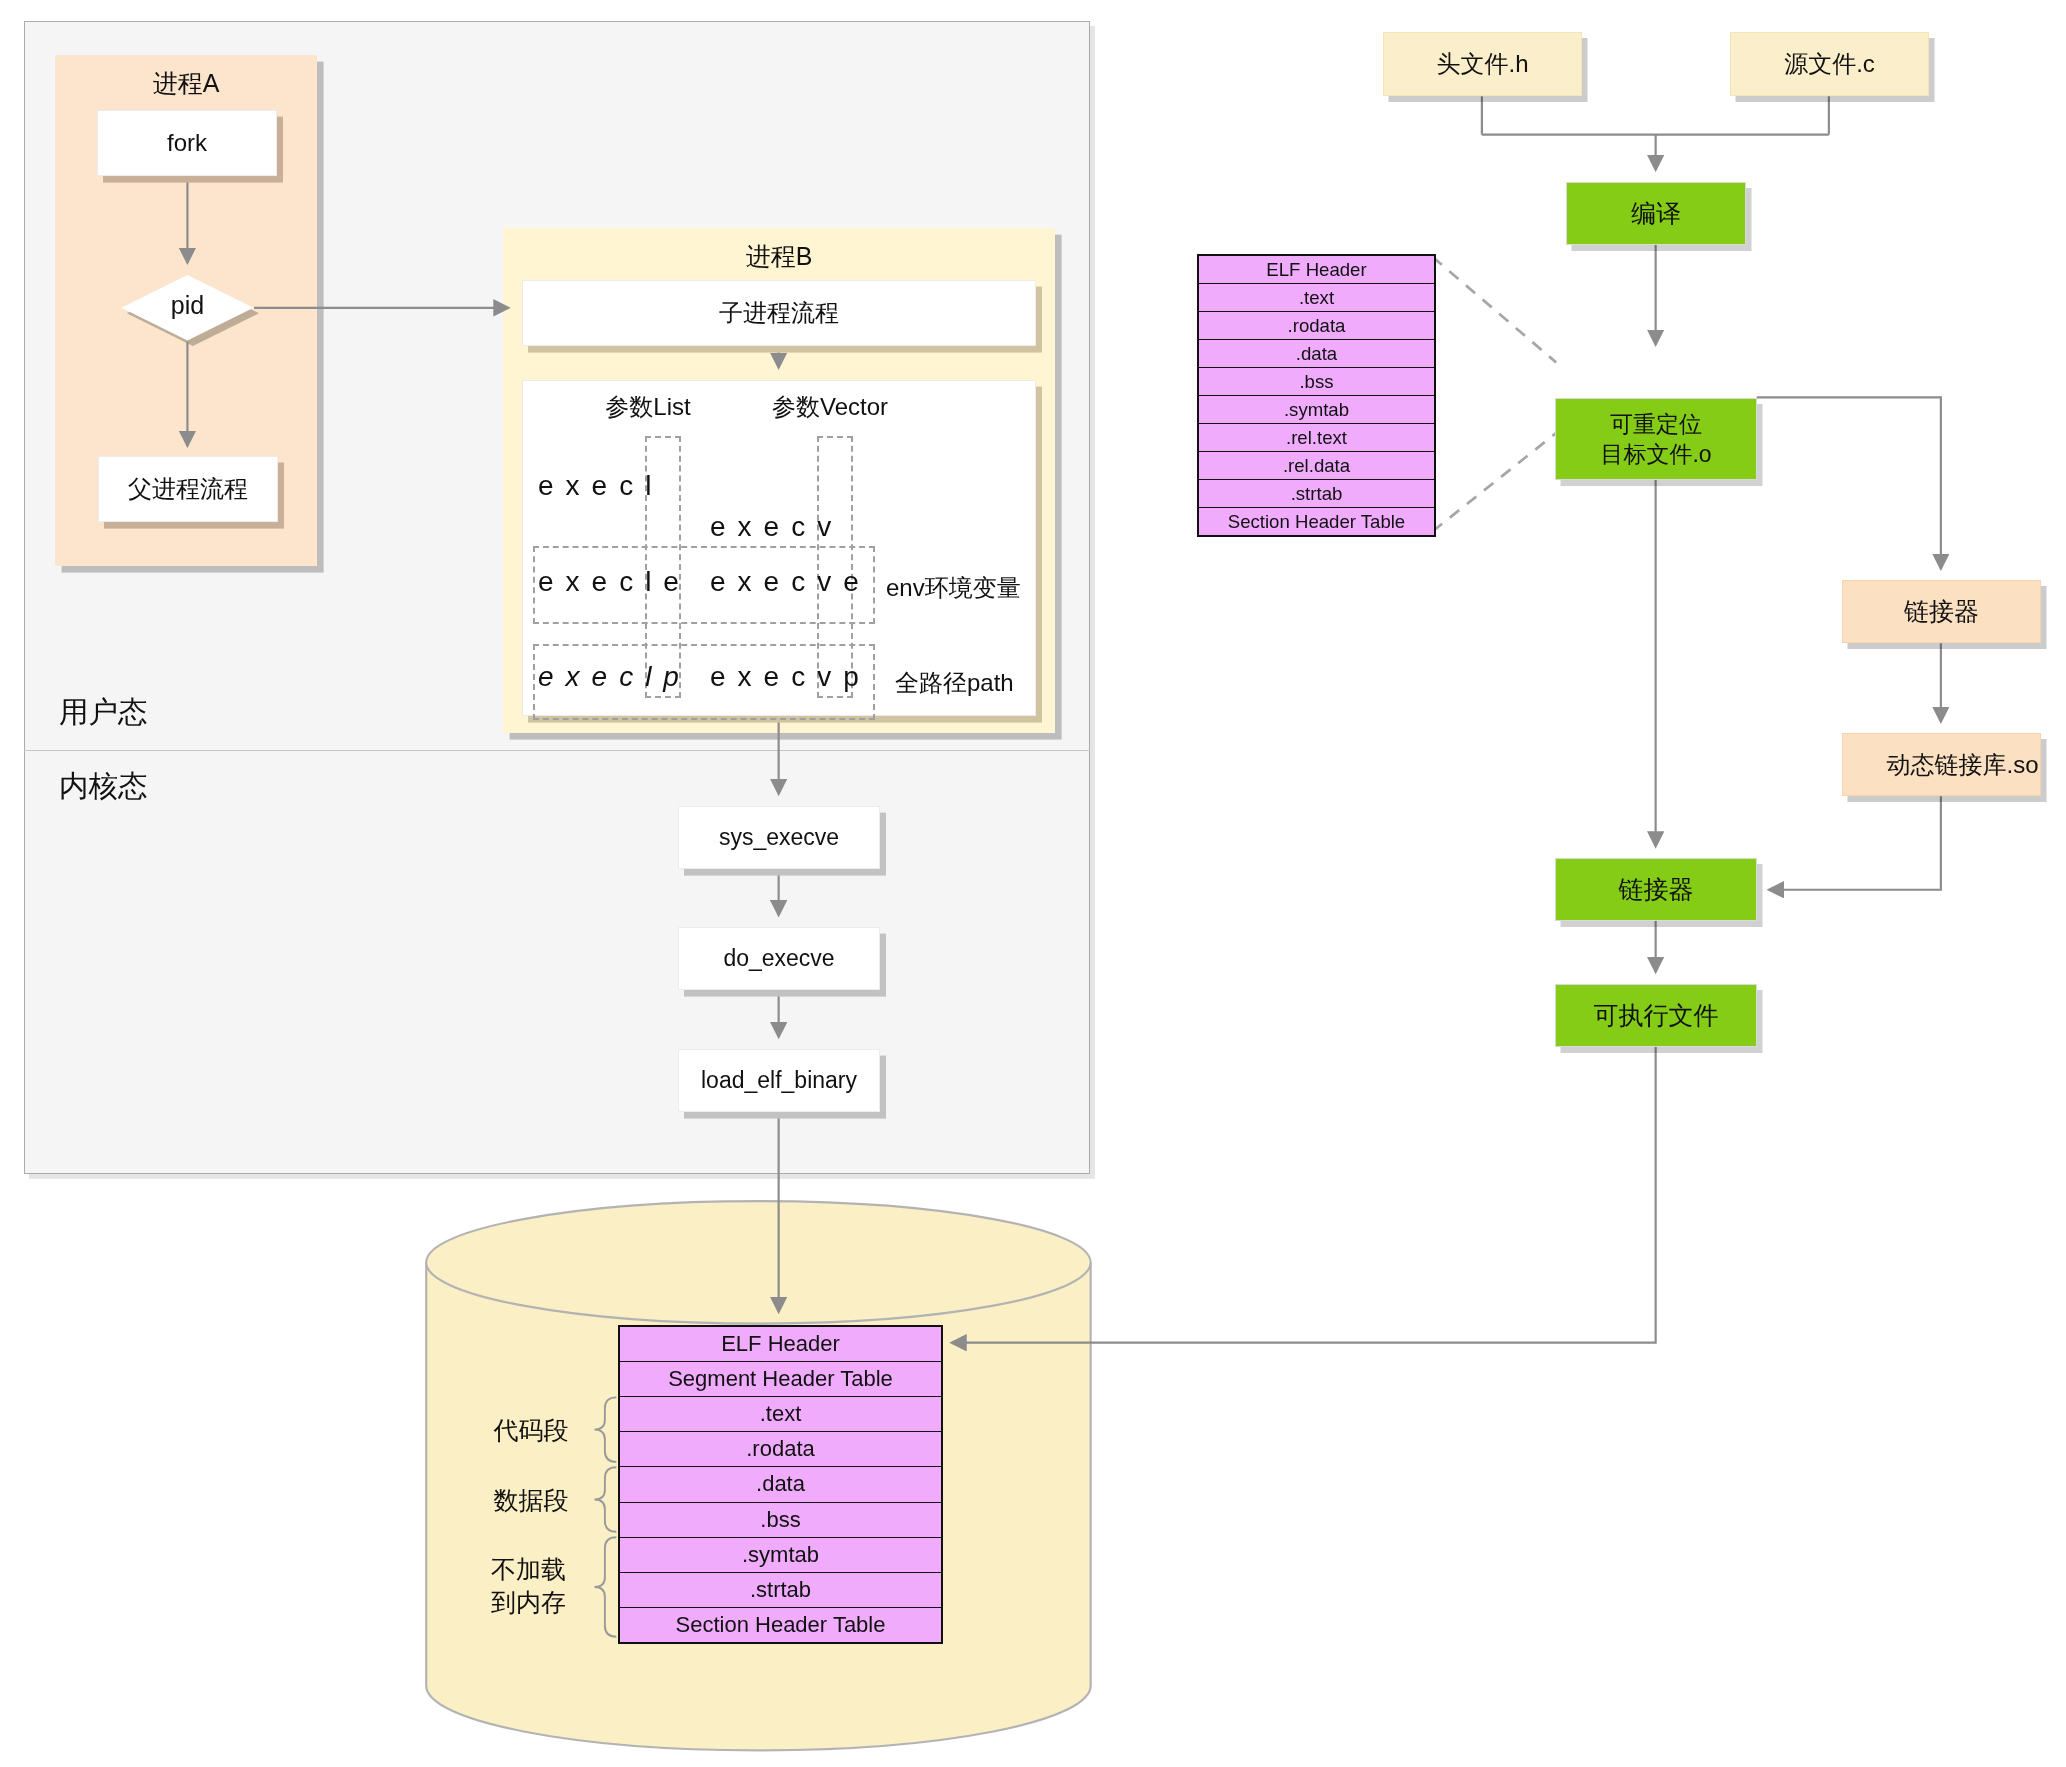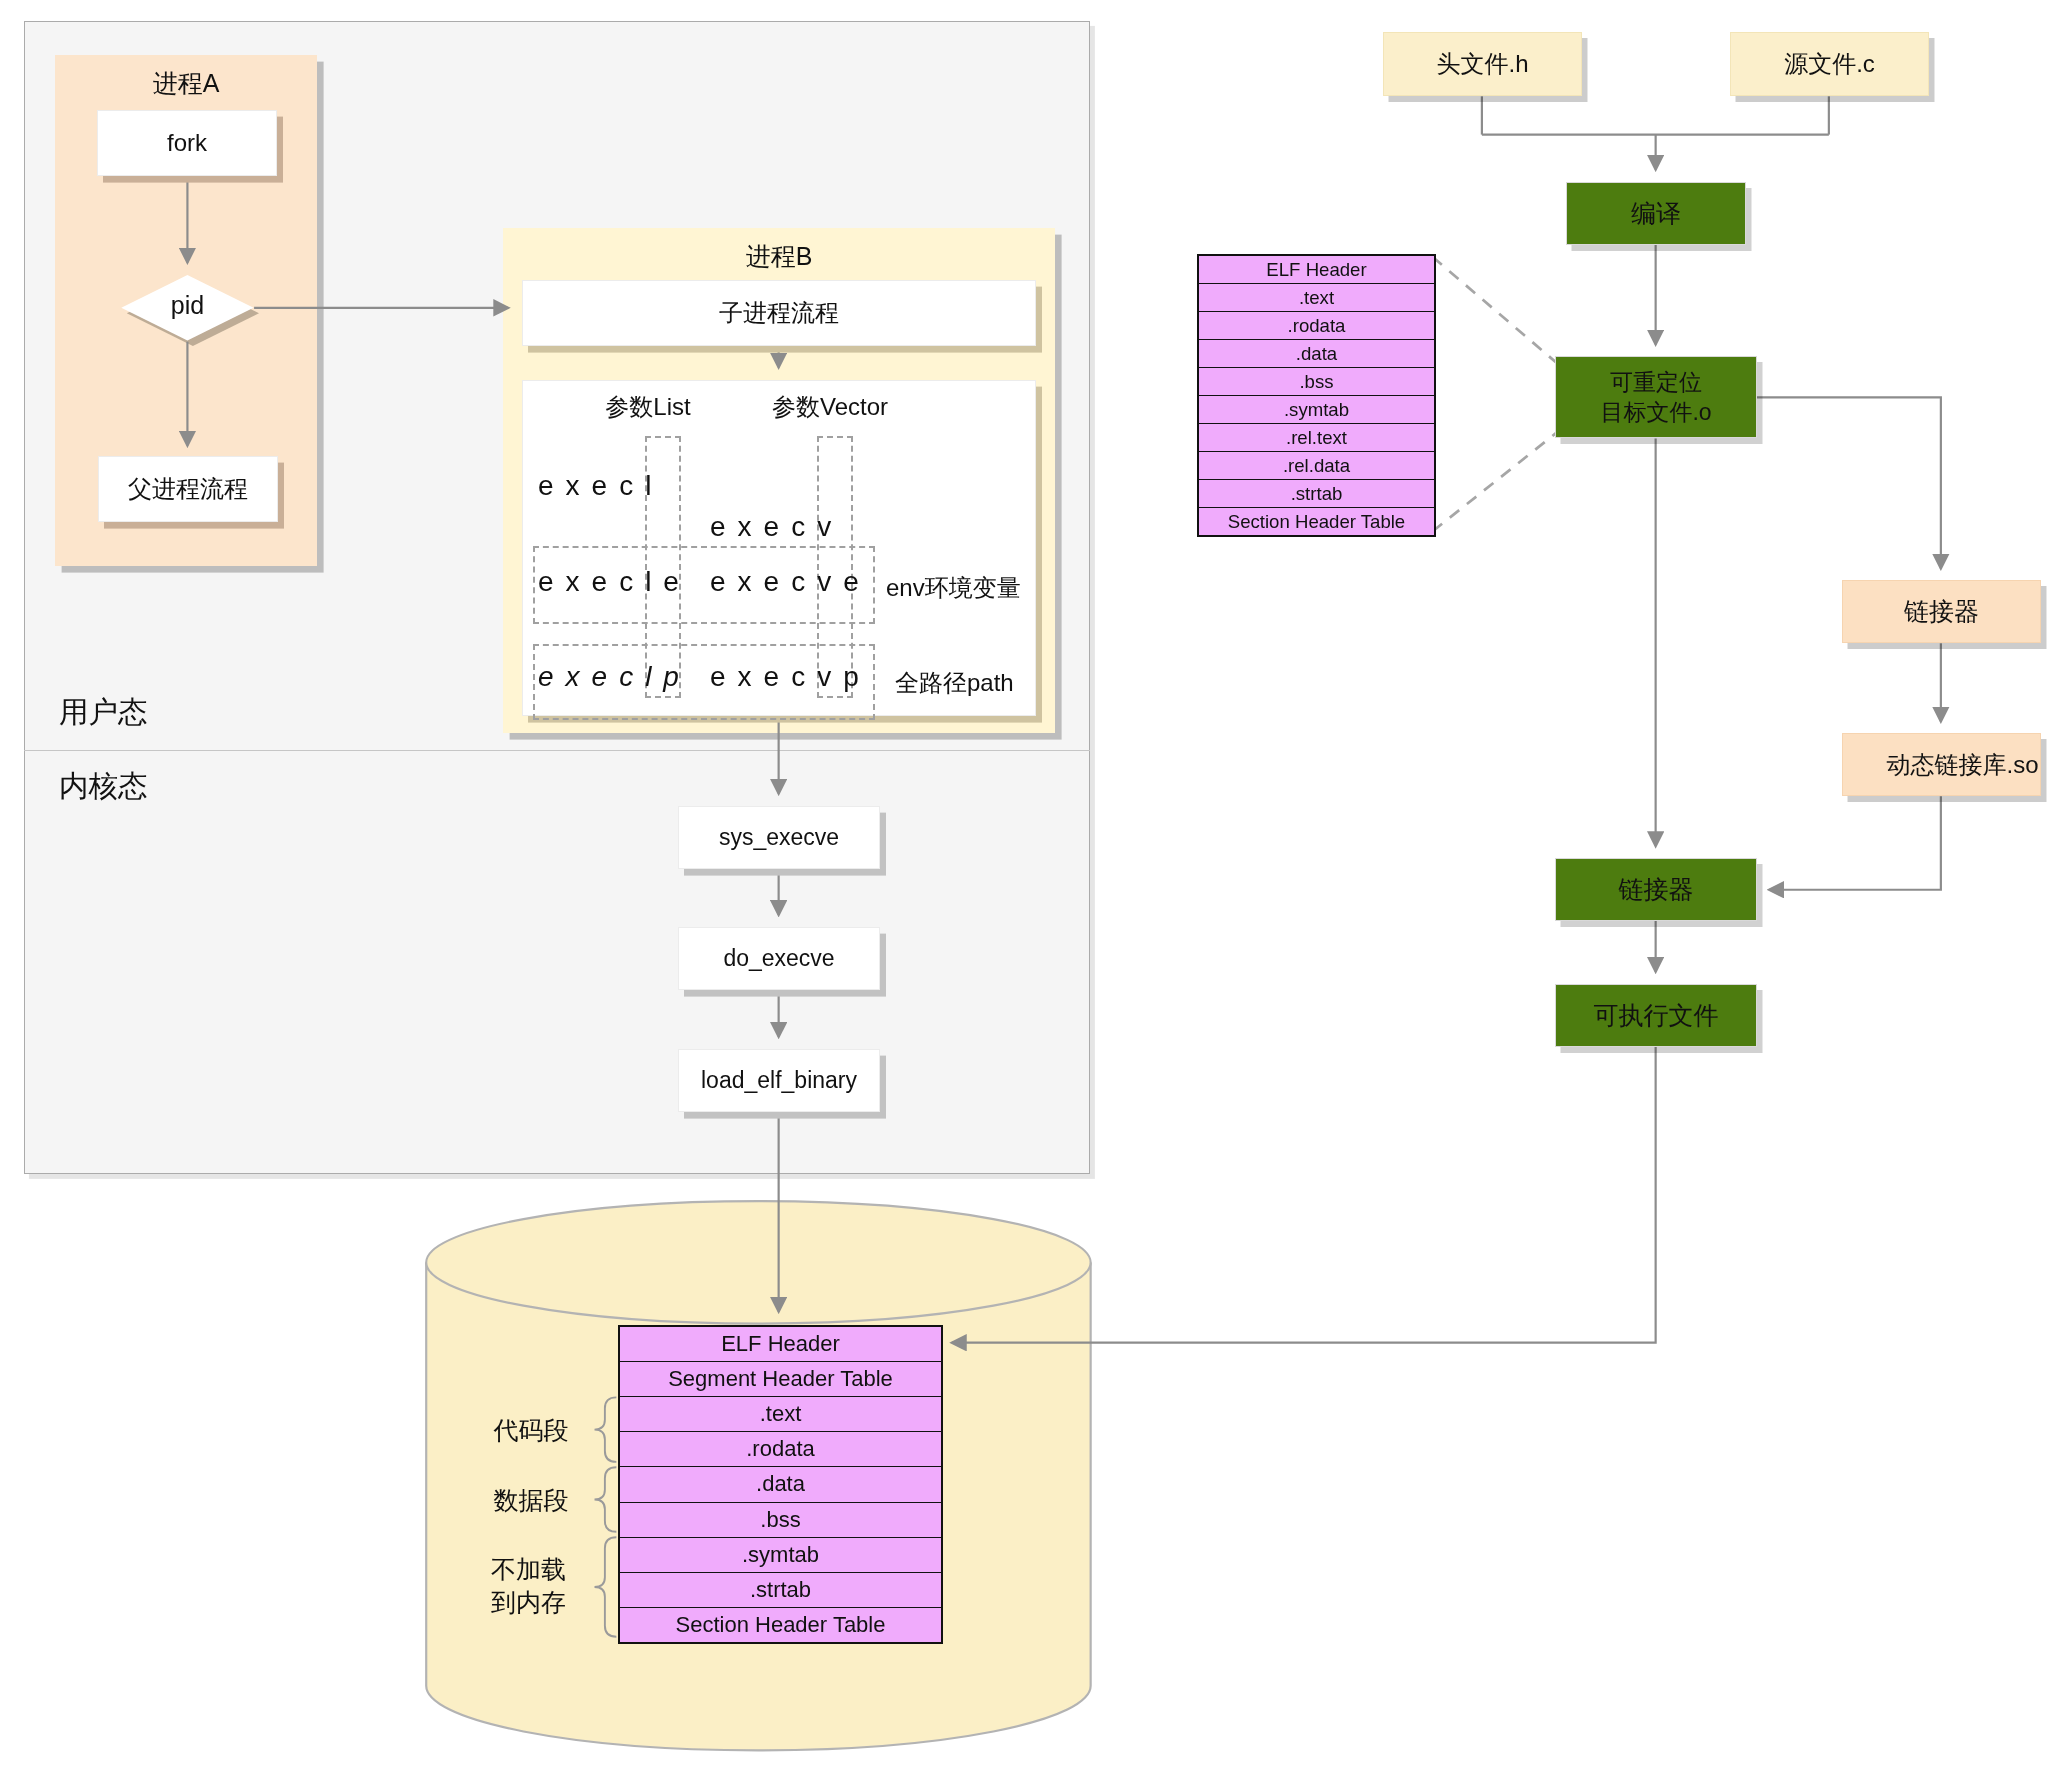--- a/index.html
+++ b/index.html
@@ -4,33 +4,33 @@
 <style>
   html,body{margin:0;padding:0;background:#ffffff;}
   #canvas{position:relative;width:2066px;height:1768px;background:#ffffff;overflow:hidden;
           font-family:"Liberation Sans","DejaVu Sans",sans-serif;color:#111;}
   .abs{position:absolute;box-sizing:border-box;}
   .panel{position:absolute;box-sizing:border-box;z-index:2;}
   .panel-title{position:absolute;left:0;width:100%;text-align:center;font-size:25px;z-index:15;}
   .box{position:absolute;box-sizing:border-box;display:flex;align-items:center;justify-content:center;
        text-align:center;background:#ffffff;z-index:10;}
   .wbox{box-shadow:6px 6.6px 0 rgba(130,110,85,0.45);border:0.5px solid #ececec;}
-  .gbox{background:#4d7c0f;border:1.1px solid #d9d9d9;box-shadow:5.5px 6px 0 rgba(0,0,0,0.18);}
+  .gbox{background:#84cc16;border:1.1px solid #d9d9d9;box-shadow:5.5px 6px 0 rgba(0,0,0,0.18);}
   .obox{background:#fce0c2;border:0.5px solid #f6d4b0;box-shadow:5.5px 6px 0 rgba(0,0,0,0.20);}
   .ybox{background:#fbefcb;border:0.5px solid #f3e5b8;box-shadow:5.5px 6px 0 rgba(0,0,0,0.20);}
   .lbl{position:absolute;z-index:15;white-space:nowrap;}
   .exec{position:absolute;z-index:13;font-size:28px;letter-spacing:12px;line-height:38px;white-space:nowrap;}
   .dashed{position:absolute;border:2.2px dashed #a0a0a0;z-index:12;background:transparent;}
   svg.overlay{position:absolute;left:0;top:0;z-index:5;}
   .tbl{position:absolute;z-index:10;background:#f0abfc;border:2.2px solid #111;display:flex;flex-direction:column;}
   .tbl .trow{flex:1;display:flex;align-items:center;justify-content:center;border-bottom:1.6px solid #111;}
   .tbl .trow:last-child{border-bottom:none;}
   .disk-tbl .trow{font-size:22px;}
   .obj-tbl .trow{font-size:18.6px;}
-  .two-line{flex-direction:column;line-height:1.32;}
+  .two-line{flex-direction:column;line-height:1.32;margin-top:42px;}
 </style>
 </head>
 <body>
 
 <div id="canvas">
 
   <div class="panel" style="left:24px;top:21px;width:1066px;height:1153px;background:#f5f5f5;border:1.6px solid #ababab;box-shadow:4.9px 4.9px 0 rgba(0,0,0,0.10);"></div>
   <div class="abs" style="left:24px;top:750px;width:1066px;height:0;border-top:1.6px solid #c6c6c6;z-index:3;"></div>
   <div class="lbl" style="left:59px;top:693px;font-size:29.5px;">用户态</div>
   <div class="lbl" style="left:59px;top:767px;font-size:29.5px;">内核态</div>

